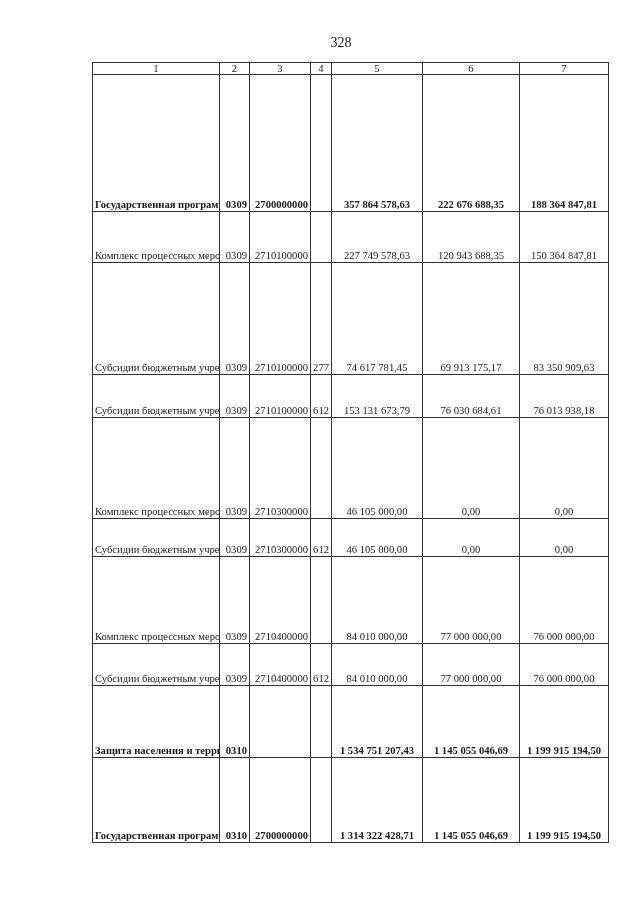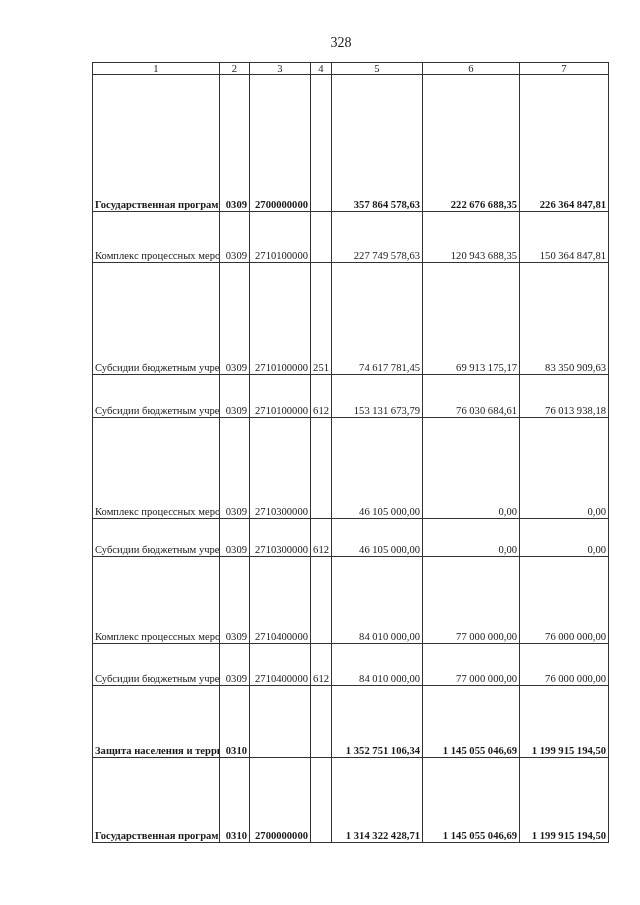--- a/index.html
+++ b/index.html
@@ -7,21 +7,21 @@
          font-family: "Liberation Serif", "DejaVu Serif", serif; color: #1a1a1a; }
   .page-number { position: absolute; left: 0; width: 682px; top: 35px; text-align: center;
                  font-size: 14px; }
   table.budget { position: absolute; left: 92px; top: 62px; border-collapse: collapse;
                  table-layout: fixed; width: 516px; font-size: 10.6px; line-height: 12.3px; }
   table.budget td, table.budget th { border: 1px solid #333; padding: 0 2px; vertical-align: bottom;
                  overflow: hidden; white-space: nowrap; }
   table.budget th { font-weight: normal; text-align: center; height: 11px; line-height: 11px; vertical-align: middle; }
   td.name { white-space: normal; text-align: left; vertical-align: top; padding-left: 2px; }
   td.name .txt { display: block; }
-  td.num { text-align: right; padding-right: 0; }
+  td.num { text-align: center; padding-right: 0; }
   td.code { text-align: right; }
   tr.bold td { font-weight: bold; }
   col.c1 { width: 127px; } col.c2 { width: 30px; } col.c3 { width: 61px; }
   col.c4 { width: 21px; } col.c5 { width: 91px; } col.c6 { width: 97px; } col.c7 { width: 89px; }
 </style>
 </head>
 <body>
 
 <div class="page-number">328</div>
 
@@ -49,40 +49,40 @@
   <tbody id="table-body">
       <tr class="bold" style="height: 137px;">
         <td class="name">
           <span class="txt">Государственная программа Удмуртской Республики «Защита населения и территорий от чрезвычайных ситуаций, обеспечение пожарной безопасности и безопасности людей на водных объектах в Удмуртской Республике»</span>
         </td>
         <td class="code"><span class="txt">0309</span></td>
         <td class="code"><span class="txt">2700000000</span></td>
         <td class="code"><span class="txt"></span></td>
         <td class="num"><span class="txt">357 864 578,63</span></td>
         <td class="num"><span class="txt">222 676 688,35</span></td>
-        <td class="num"><span class="txt">226 364 847,81</span></td>
+        <td class="num"><span class="txt">188 364 847,81</span></td>
       </tr>
       <tr style="height: 51px;">
         <td class="name">
           <span class="txt">Комплекс процессных мероприятий «Предупреждение, спасение, помощь»</span>
         </td>
         <td class="code"><span class="txt">0309</span></td>
         <td class="code"><span class="txt">2710100000</span></td>
         <td class="code"><span class="txt"></span></td>
         <td class="num"><span class="txt">227 749 578,63</span></td>
         <td class="num"><span class="txt">120 943 688,35</span></td>
         <td class="num"><span class="txt">150 364 847,81</span></td>
       </tr>
       <tr style="height: 112px;">
         <td class="name">
           <span class="txt">Субсидии бюджетным учреждениям на финансовое обеспечение государственного (муниципального) задания на оказание государственных (муниципальных) услуг (выполнение работ)</span>
         </td>
         <td class="code"><span class="txt">0309</span></td>
         <td class="code"><span class="txt">2710100000</span></td>
-        <td class="code"><span class="txt">251</span></td>
+        <td class="code"><span class="txt">277</span></td>
         <td class="num"><span class="txt">74 617 781,45</span></td>
         <td class="num"><span class="txt">69 913 175,17</span></td>
         <td class="num"><span class="txt">83 350 909,63</span></td>
       </tr>
       <tr style="height: 43px;">
         <td class="name">
           <span class="txt">Субсидии бюджетным учреждениям на иные цели</span>
         </td>
         <td class="code"><span class="txt">0309</span></td>
         <td class="code"><span class="txt">2710100000</span></td>
@@ -135,21 +135,21 @@
         <td class="num"><span class="txt">77 000 000,00</span></td>
         <td class="num"><span class="txt">76 000 000,00</span></td>
       </tr>
       <tr class="bold" style="height: 72px;">
         <td class="name">
           <span class="txt">Защита населения и территории от чрезвычайных ситуаций природного и техногенного характера, пожарная безопасность</span>
         </td>
         <td class="code"><span class="txt">0310</span></td>
         <td class="code"><span class="txt"></span></td>
         <td class="code"><span class="txt"></span></td>
-        <td class="num"><span class="txt">1 352 751 106,34</span></td>
+        <td class="num"><span class="txt">1 534 751 207,43</span></td>
         <td class="num"><span class="txt">1 145 055 046,69</span></td>
         <td class="num"><span class="txt">1 199 915 194,50</span></td>
       </tr>
       <tr class="bold" style="height: 85px;">
         <td class="name">
           <span class="txt">Государственная программа Удмуртской Республики «Защита населения и территорий от чрезвычайных ситуаций, обеспечение пожарной безопасности</span>
         </td>
         <td class="code"><span class="txt">0310</span></td>
         <td class="code"><span class="txt">2700000000</span></td>
         <td class="code"><span class="txt"></span></td>

